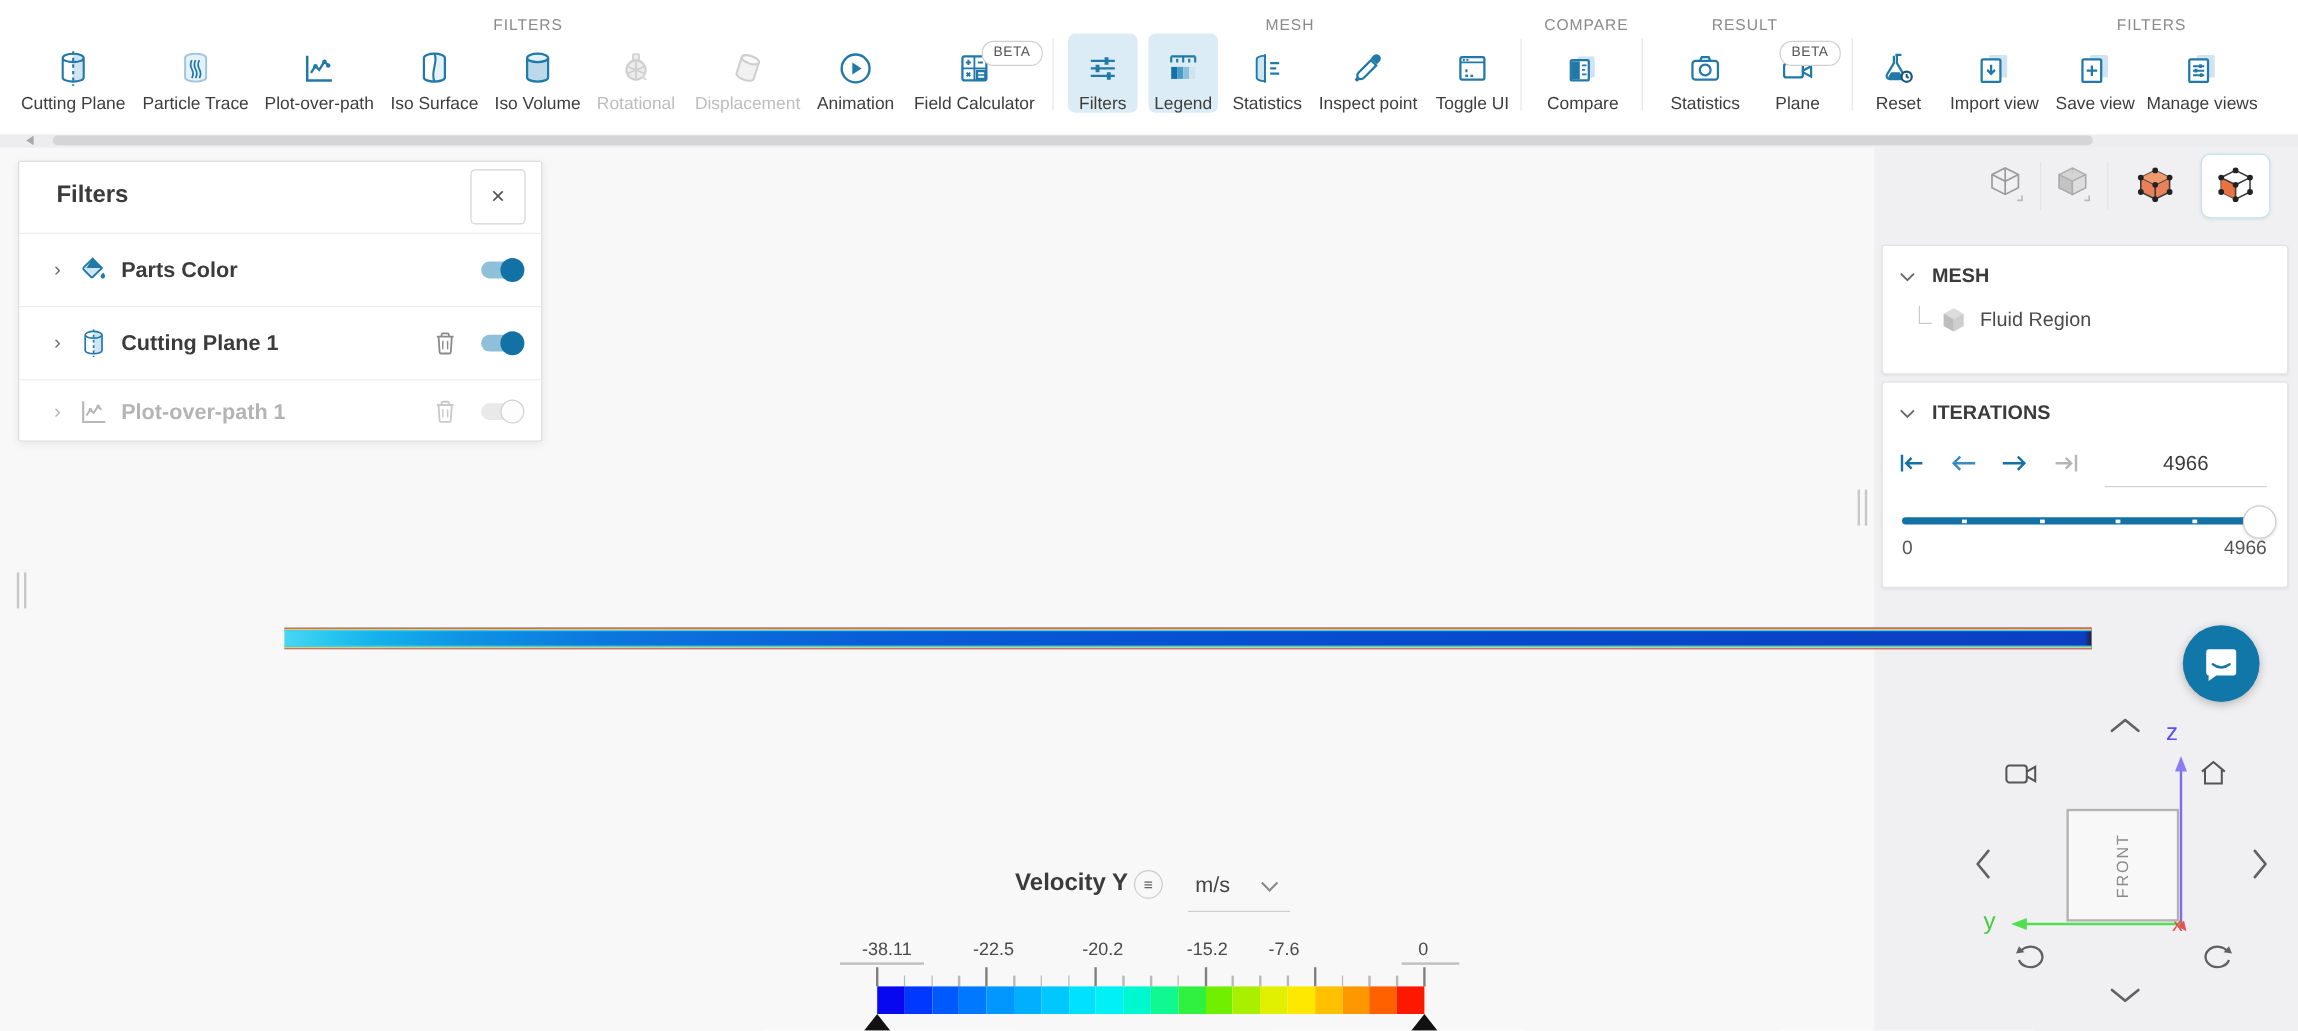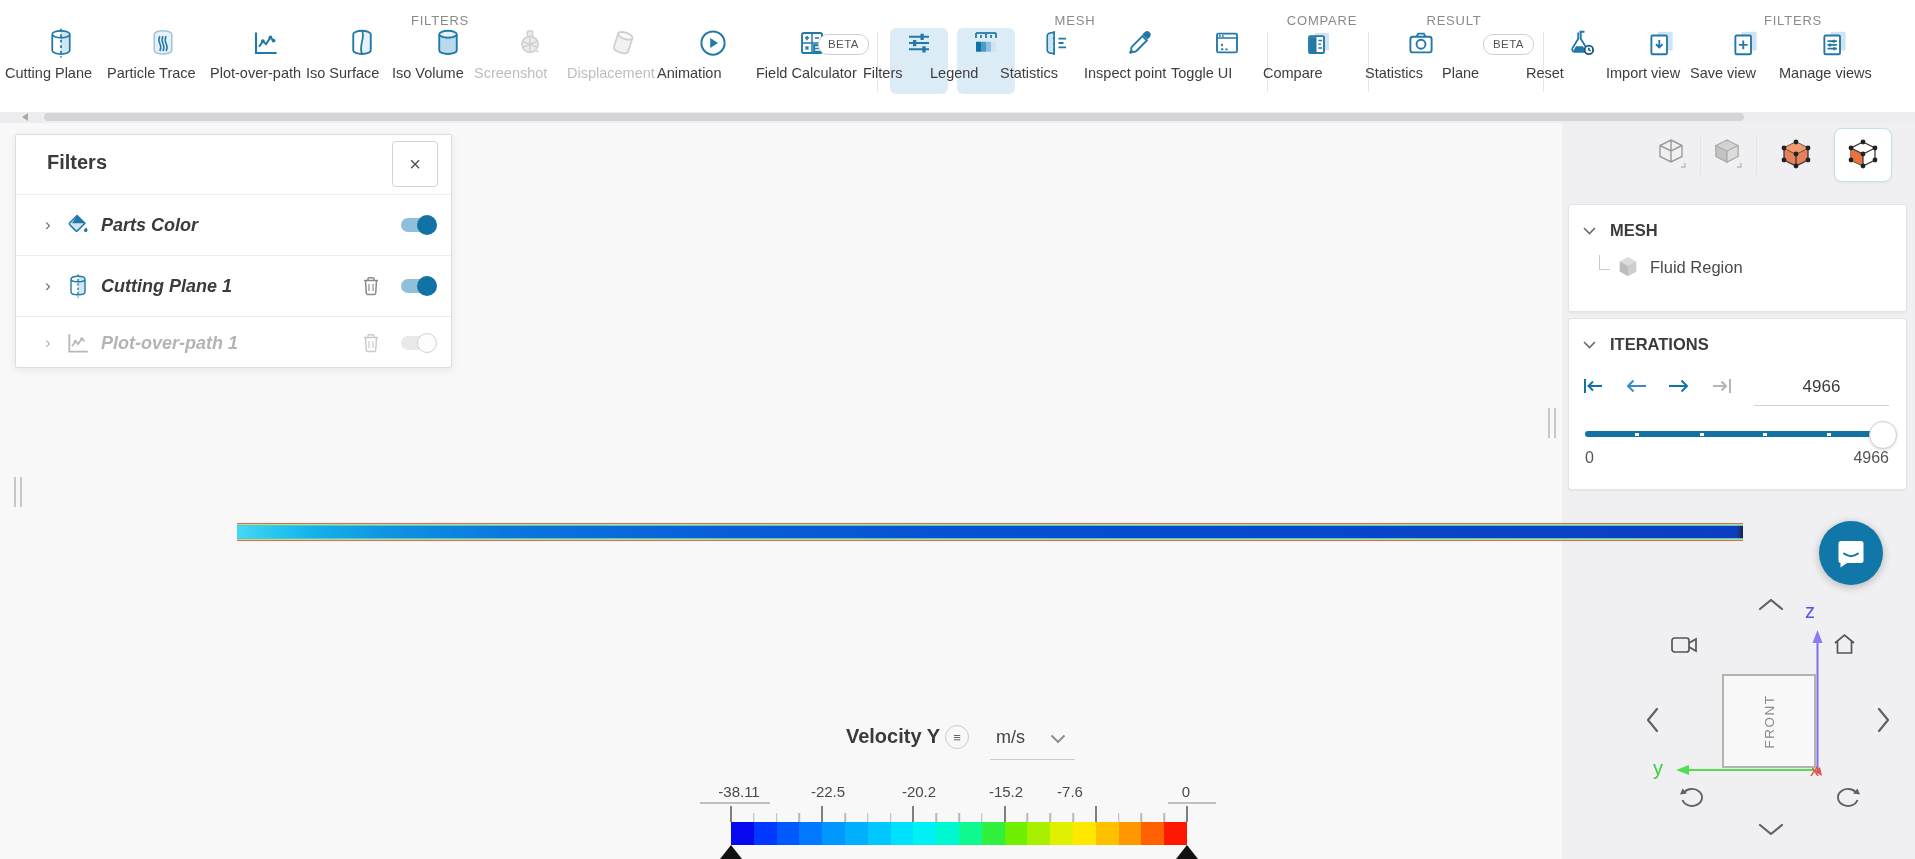--- a/index.html
+++ b/index.html
@@ -1,21 +1,21 @@
 <!DOCTYPE html>
 <html><head>
 <meta charset="utf-8">
 <style>
   html,body{margin:0;padding:0;background:#fff;font-family:"Liberation Sans",sans-serif;}
   #app{position:relative;width:1915px;height:859px;overflow:hidden;background:#f8f8f9;}
   .abs{position:absolute;}
   
   #toolbar{position:absolute;left:0;top:0;width:1915px;height:112px;background:#fff;}
   .tb-section-label{position:absolute;top:13px;font-size:13px;color:#8a8a8a;letter-spacing:.8px;transform:translateX(-50%);}
-  .tb-item{position:absolute;top:24px;width:112px;text-align:left;color:#2079a8;cursor:pointer;}
+  .tb-item{position:absolute;top:38px;width:112px;text-align:center;color:#2079a8;cursor:pointer;}
   .tb-item .ticon{height:38px;display:flex;align-items:center;justify-content:center;}
   .tb-item .tlabel{font-size:14.5px;color:#3d3d3d;margin-top:3px;white-space:nowrap;}
   .tb-item.disabled{color:#c9c9c9;cursor:default;}
   .tb-item.disabled .tlabel{color:#bdbdbd;}
   .tb-active-bg{position:absolute;top:28px;width:58px;height:66px;background:#dcecf6;border-radius:6px;}
   .tb-sep{position:absolute;top:32px;width:1px;height:60px;background:#e6e6e6;}
   .beta-pill{position:absolute;height:19px;line-height:19px;padding:0 9px;border:1px solid #cfcfcf;border-radius:10px;background:#fff;font-size:11.5px;color:#555;letter-spacing:.4px;z-index:3;}
   svg{display:block;}
   
   #hscroll{position:absolute;left:0;top:112px;width:1915px;height:11px;background:#ededef;}
@@ -27,21 +27,21 @@
   .card-header{display:flex;align-items:center;gap:14px;font-size:16.5px;font-weight:bold;color:#3b3b3b;}
   
   #filters-panel{position:absolute;left:15px;top:134px;width:435px;height:232px;background:#fff;border:1px solid #dedede;border-radius:2px;box-shadow:0 2px 8px rgba(0,0,0,.07);}
   .fp-header{position:relative;height:59px;border-bottom:1px solid #ececec;}
   .fp-title{position:absolute;left:31px;top:16px;font-size:20px;font-weight:bold;color:#3b3b3b;}
   .fp-close{position:absolute;right:13px;top:6px;width:44px;height:44px;border:1px solid #d4d4d4;border-radius:4px;background:#fff;font-size:20px;color:#555;display:flex;align-items:center;justify-content:center;cursor:pointer;}
   .fp-row{position:relative;height:60px;border-bottom:1px solid #ececec;display:flex;align-items:center;}
   .fp-row:last-child{border-bottom:none;height:52px;}
   .fp-chev{margin-left:29px;font-size:17px;color:#707070;width:14px;}
   .fp-ricon{margin-left:5px;width:28px;display:flex;justify-content:center;}
-  .fp-label{margin-left:9px;font-size:18px;font-weight:600;color:#3b3b3b;font-style:italic;}
+  .fp-label{margin-left:9px;font-size:18px;font-weight:600;color:#3b3b3b;}
   .fp-row.disabled .fp-chev,.fp-row.disabled .fp-label{color:#b4b4b4;}
   .fp-trash{position:absolute;right:70px;top:50%;transform:translateY(-50%);}
   .toggle{position:absolute;right:16px;top:50%;transform:translateY(-50%);width:34px;height:14px;border-radius:7px;background:#8fc0da;cursor:pointer;}
   .toggle .knob{position:absolute;right:-2px;top:-3px;width:20px;height:20px;border-radius:50%;background:#1271a5;}
   .toggle.off{background:#e9e9e9;}
   .toggle.off .knob{background:#fdfdfd;border:1px solid #d0d0d0;box-sizing:border-box;}
   
   .vm-btn{position:absolute;top:131px;width:56px;height:48px;display:flex;align-items:center;justify-content:center;cursor:pointer;}
   .vm-btn.active{top:128px;height:52px;background:#fff;border:1.5px solid #c3e0ef;border-radius:8px;box-shadow:0 1px 3px rgba(0,0,0,.06);}
   .vm-sep{position:absolute;top:135px;width:1px;height:40px;background:#e4e4e4;}
@@ -158,21 +158,21 @@
     </div>
     <div class="tb-item disabled" style="left:474px">
       <div class="ticon">
         <svg width="32" height="32" viewBox="0 0 24 24">
             <rect x="10" y="3" width="4" height="4" rx="1" fill="#ececec" stroke="#cfcfcf"></rect>
             <circle cx="12" cy="13" r="6" fill="#ececec" stroke="#cfcfcf" stroke-width="1.3"></circle>
             <path d="M12 8v10M7 11l10 4M7 15l10-4" stroke="#cfcfcf" stroke-width="1.1"></path>
             <path d="M18 13a6 6 0 0 1-2 4.5l2.5 1.5" fill="none" stroke="#d8d8d8" stroke-width="1.3"></path>
           </svg>
       </div>
-      <div class="tlabel">Screenshot</div>
+      <div class="tlabel">Rotational</div>
     </div>
     <div class="tb-item disabled" style="left:567px">
       <div class="ticon">
         <svg width="30" height="30" viewBox="0 0 24 24">
             <g transform="rotate(18 12 12)">
               <path d="M6 6c0-1.4 2.7-2.5 6-2.5s6 1.1 6 2.5v11.5c0 1.4-2.7 2.5-6 2.5s-6-1.1-6-2.5z" fill="#f1f1f1" stroke="#cfcfcf" stroke-width="1.4"></path>
               <ellipse cx="12" cy="6" rx="6" ry="2.5" fill="#fafafa" stroke="#cfcfcf" stroke-width="1.4"></ellipse>
             </g>
           </svg>
       </div>

